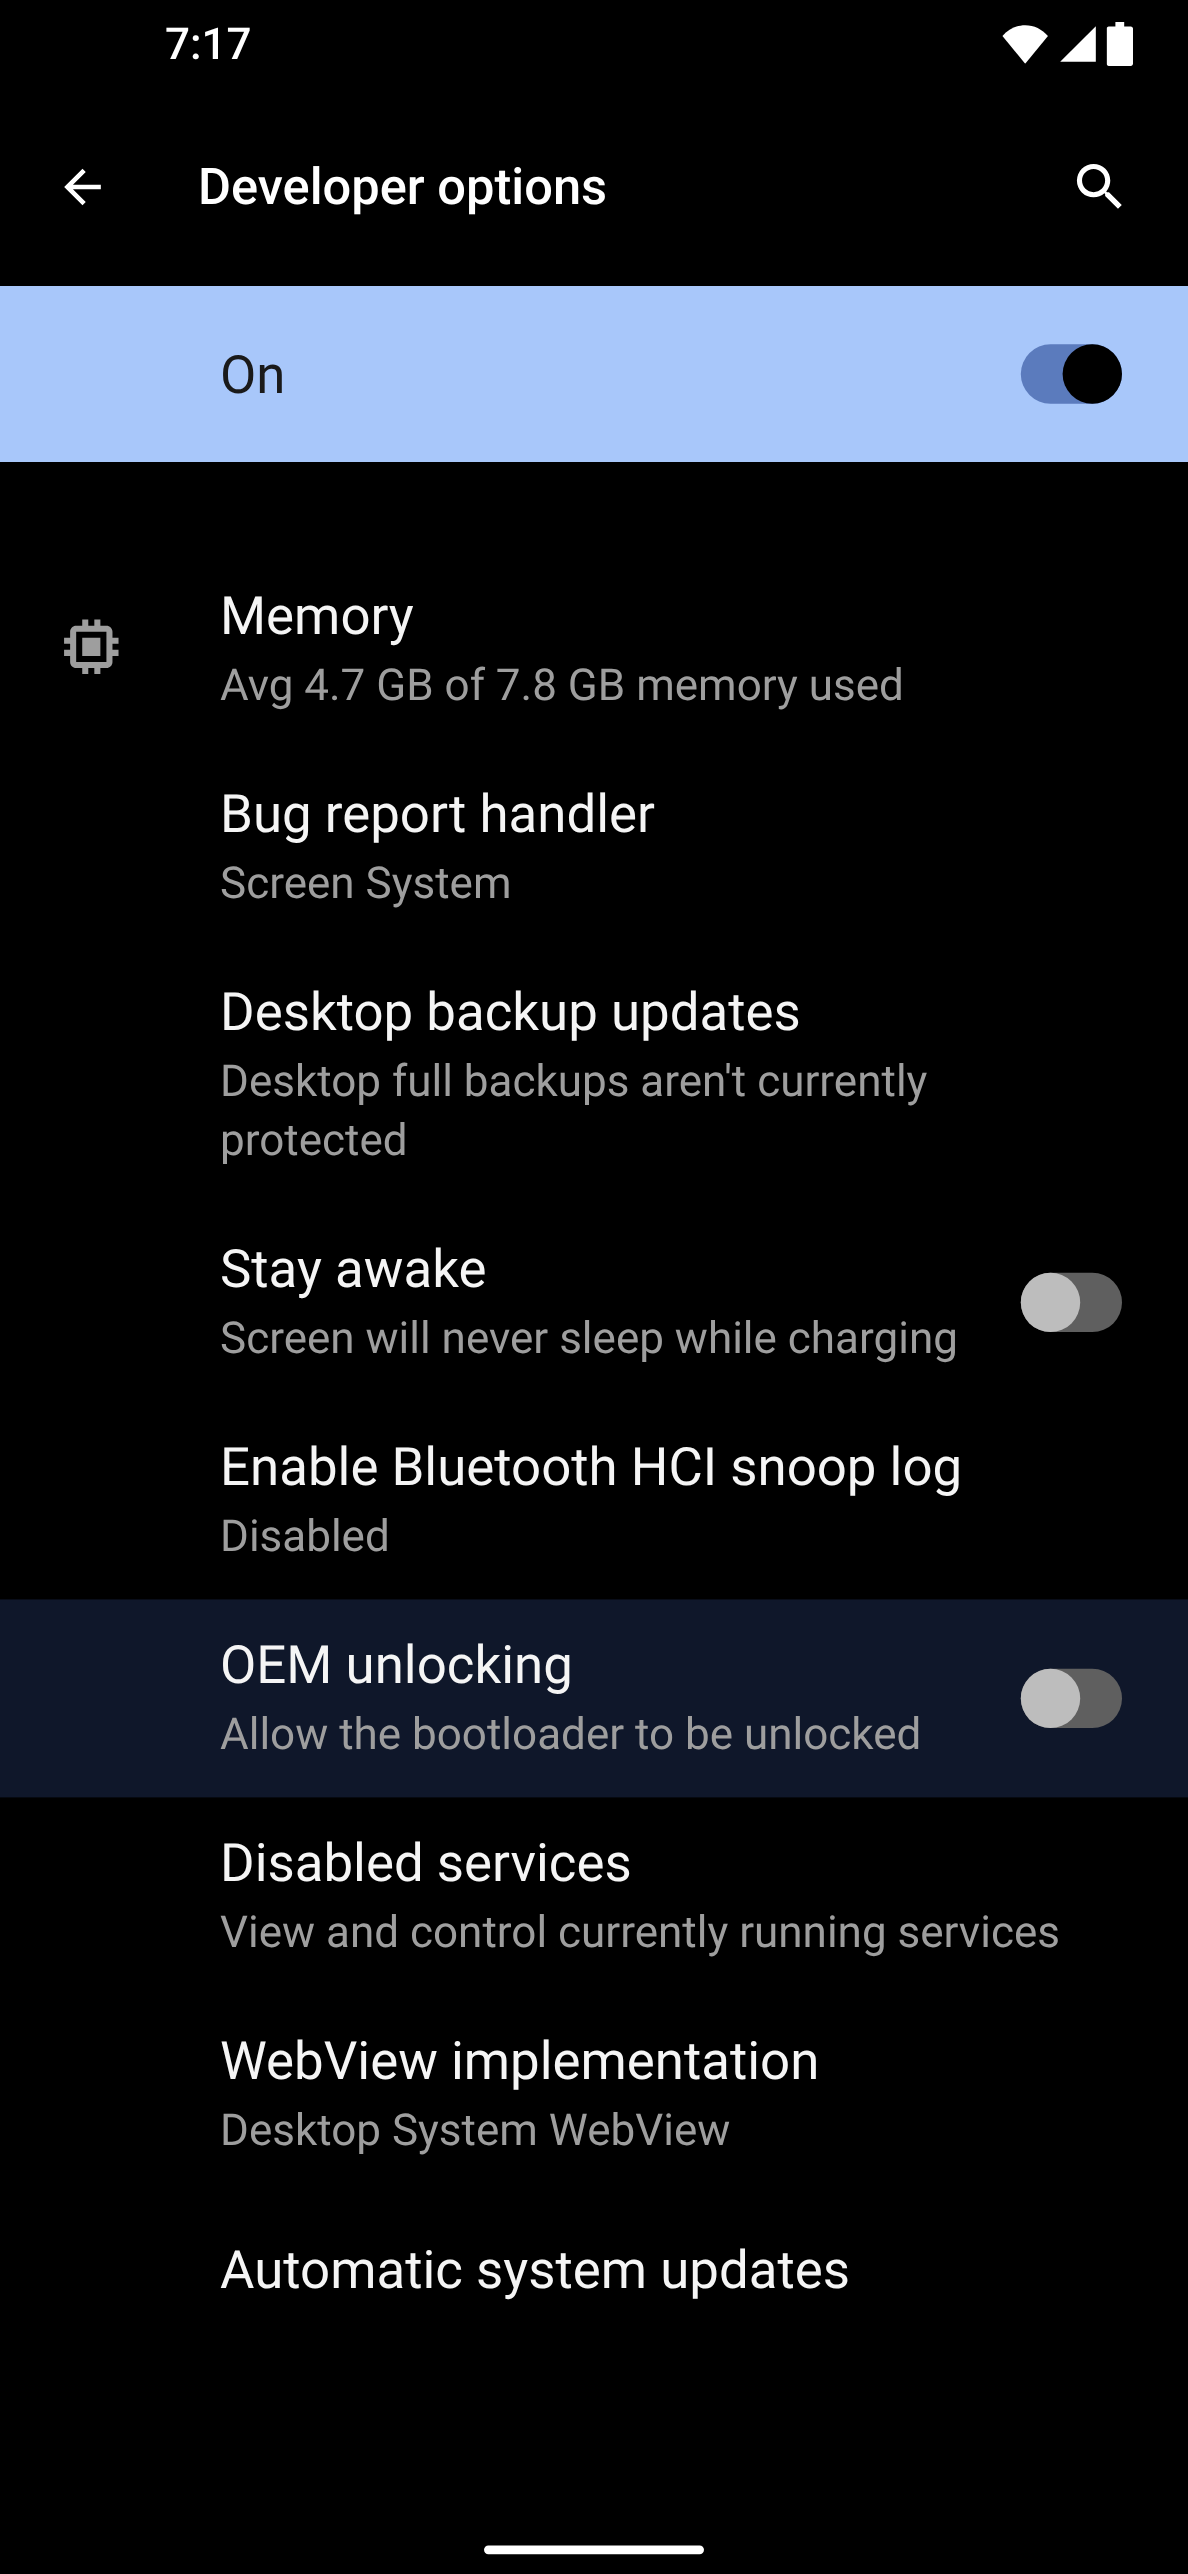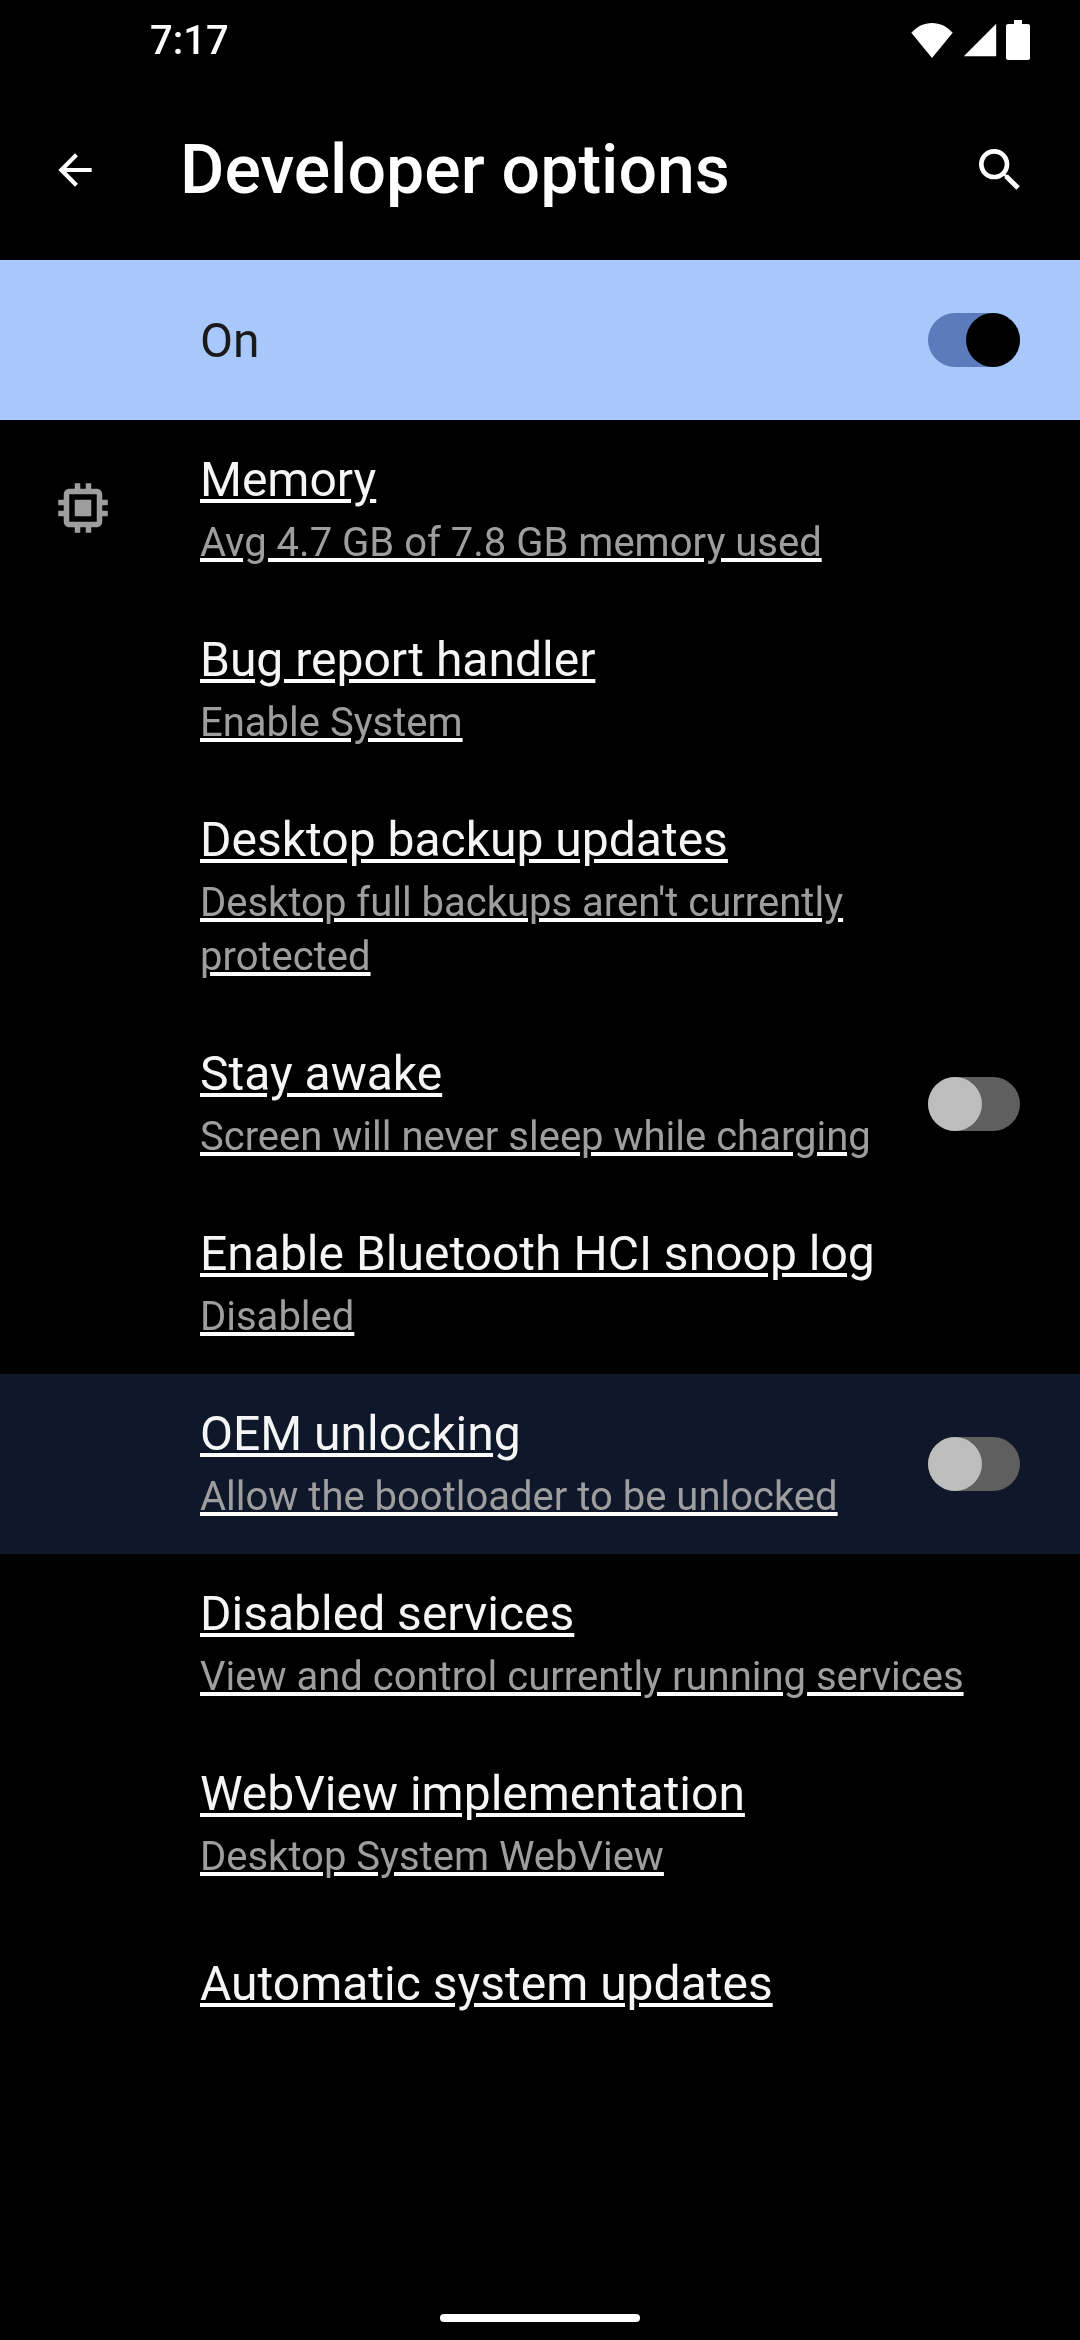--- a/index.html
+++ b/index.html
@@ -38,21 +38,21 @@
     padding: 0 40px;
   }
   .back-btn {
     width: 100px;
     display: flex;
     align-items: center;
     justify-content: flex-start;
     padding-left: 10px;
   }
   .app-title {
-    font-size: 68px;
+    font-size: 46px;
     font-weight: 500;
     flex: 1;
     padding-left: 40px;
   }
   .search-btn {
     width: 80px;
     display: flex;
     align-items: center;
     justify-content: center;
   }
@@ -85,21 +85,21 @@
     border-radius: 50%;
     position: absolute;
     top: 0;
   }
   .switch.master-on { background: #5b7bbd; }
   .switch.master-on .knob { background: #000000; right: 0; }
   .switch.off { background: #5f5f5f; }
   .switch.off .knob { background: #bdbdbd; left: 0; }
 
   .list {
-    text-decoration: underline;
+    padding-top: 80px;
   }
   .item {
     display: flex;
     align-items: center;
     min-height: 140px;
     padding: 30px 60px 30px 0;
   }
   .item .icon-slot {
     width: 200px;
     display: flex;
@@ -204,21 +204,21 @@
       <div class="title">Memory</div>
       <div class="subtitle">Avg 4.7 GB of 7.8 GB memory used</div>
     </div>
   </div>
 
 
   <div class="item">
     <div class="icon-slot"></div>
     <div class="text">
       <div class="title">Bug report handler</div>
-      <div class="subtitle">Enable System</div>
+      <div class="subtitle">Screen System</div>
     </div>
   </div>
 
   <div class="item">
     <div class="icon-slot"></div>
     <div class="text">
       <div class="title">Desktop backup updates</div>
       <div class="subtitle">Desktop full backups aren't currently protected</div>
     </div>
   </div>

